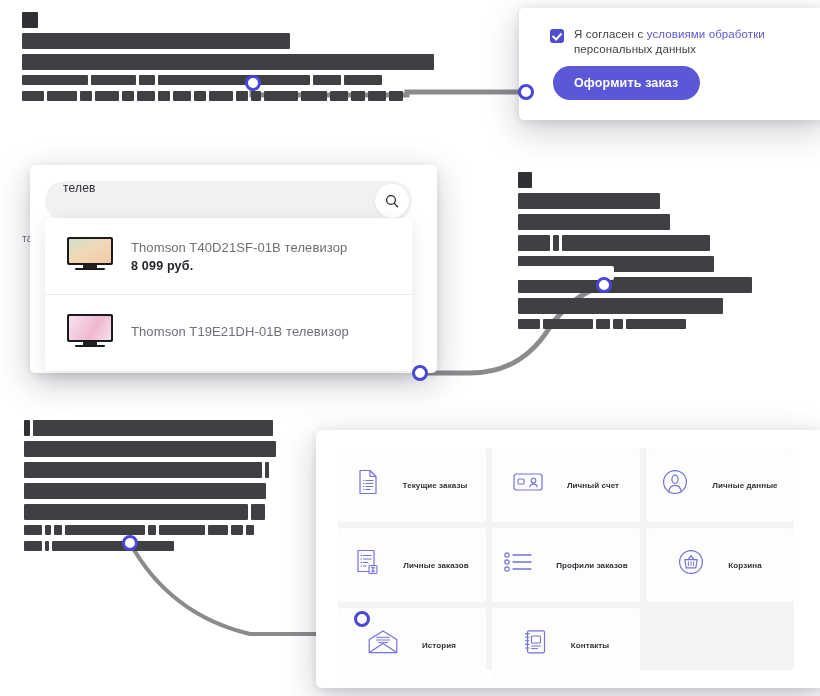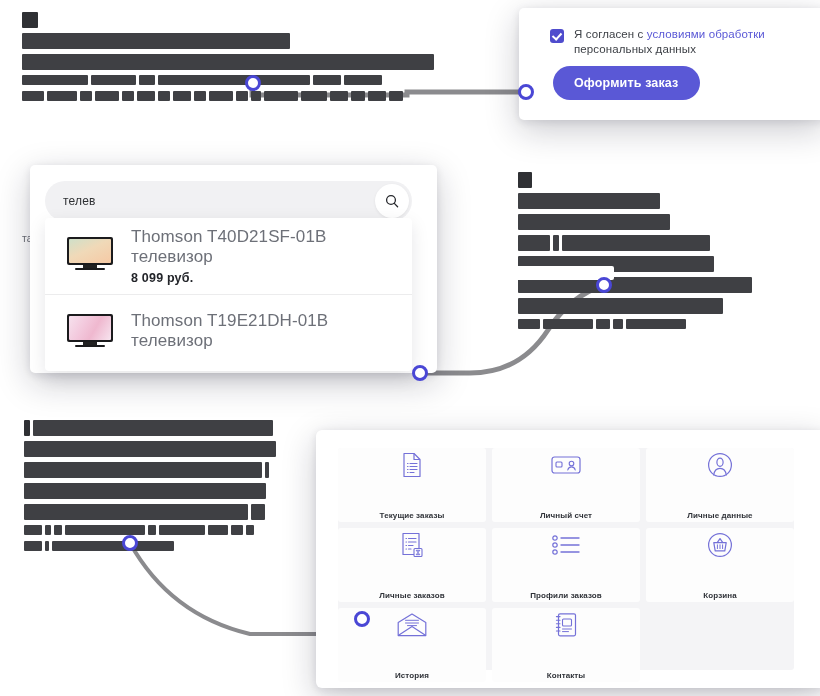--- a/index.html
+++ b/index.html
@@ -58,21 +58,21 @@
     height:34px;padding:0 21px;font-size:12.5px;font-weight:bold;
     font-family:"Liberation Sans",sans-serif;cursor:pointer;letter-spacing:.15px;
     z-index:30;
   }
 
   
   #search-card{left:30px;top:165px;width:398px;height:208px;border-radius:5px;}
   .search-bar{
     position:absolute;left:45px;top:181px;width:367px;height:40px;
     background:#f1f1f3;border-radius:20px;z-index:26;
-    display:flex;align-items:center;
+    display:flex;align-items:flex-start;
   }
   .search-val{margin-left:18px;font-size:12px;color:#2e3033;letter-spacing:.2px;}
   .search-btn{
     position:absolute;right:3px;top:3px;width:34px;height:34px;border-radius:50%;
     background:#fff;display:flex;align-items:center;justify-content:center;
     box-shadow:0 1px 3px rgba(0,0,0,.07);cursor:pointer;
   }
   .results{
     position:absolute;left:45px;top:218px;width:367px;
     background:#fff;border-radius:4px;z-index:27;
@@ -81,40 +81,40 @@
   .result{display:flex;align-items:center;padding:14px 0 14px 20px;height:48px;box-sizing:content-box;}
   .result + .result{border-top:1px solid #ececed;}
   .thumb{width:50px;height:38px;flex:0 0 50px;position:relative;}
   .tv{position:absolute;left:2px;top:0;width:46px;height:28px;background:#1b1b1d;border-radius:2px;padding:2px;box-sizing:border-box;}
   .tv .scr{width:100%;height:100%;border-radius:1px;}
   .tv-stand{position:absolute;left:18px;top:28px;width:14px;height:3px;background:#222;}
   .tv-base{position:absolute;left:10px;top:31px;width:30px;height:2px;background:#1b1b1d;border-radius:1px;}
   .scr-a{background:linear-gradient(155deg,#cfe0c9 0%,#f0d9b8 45%,#f6c9a4 100%);}
   .scr-b{background:linear-gradient(120deg,#f6e2ee 0%,#f3c9dd 35%,#efb8cf 60%,#f7e4ef 100%);}
   .res-txt{margin-left:16px;}
-  .res-name{font-size:17px;color:#6d7078;letter-spacing:.1px;margin-bottom:4px;}
+  .res-name{font-size:13px;color:#6d7078;letter-spacing:.1px;margin-bottom:4px;}
   .res-price{font-size:12.5px;font-weight:bold;color:#23252a;letter-spacing:.2px;}
 
   
   .behind-txt{
     position:absolute;left:22px;top:232px;font-size:10.5px;color:#6b6e75;z-index:15;
   }
   .behind-box{
     position:absolute;background:#fff;z-index:10;border-radius:2px;
   }
 
   
   #tiles-card{left:316px;top:430px;width:500px;height:258px;border-radius:6px;background:#fff;}
   .tiles{
     position:absolute;left:338px;top:448px;width:456px;
     display:grid;grid-template-columns:repeat(3,1fr);gap:6px;z-index:25;
   }
   .tile{
     background:#fdfdfd;border-radius:3px;height:74px;
-    display:flex;flex-direction:column;align-items:center;justify-content:center;
+    display:flex;flex-direction:row;align-items:center;justify-content:center;
     cursor:pointer;
     gap:24px;
   }
   .tile.empty{background:transparent;cursor:default;}
   .tile .ic{height:30px;display:flex;align-items:center;justify-content:center;margin-bottom:7px;}
   .tile .lb{font-size:8px;color:#2f3238;letter-spacing:.1px;font-weight:bold;}
   .tiles-bg{position:absolute;left:338px;top:448px;width:456px;height:222px;background:#f4f4f6;border-radius:3px;z-index:24;}
 </style>
 </head>
 <body>

